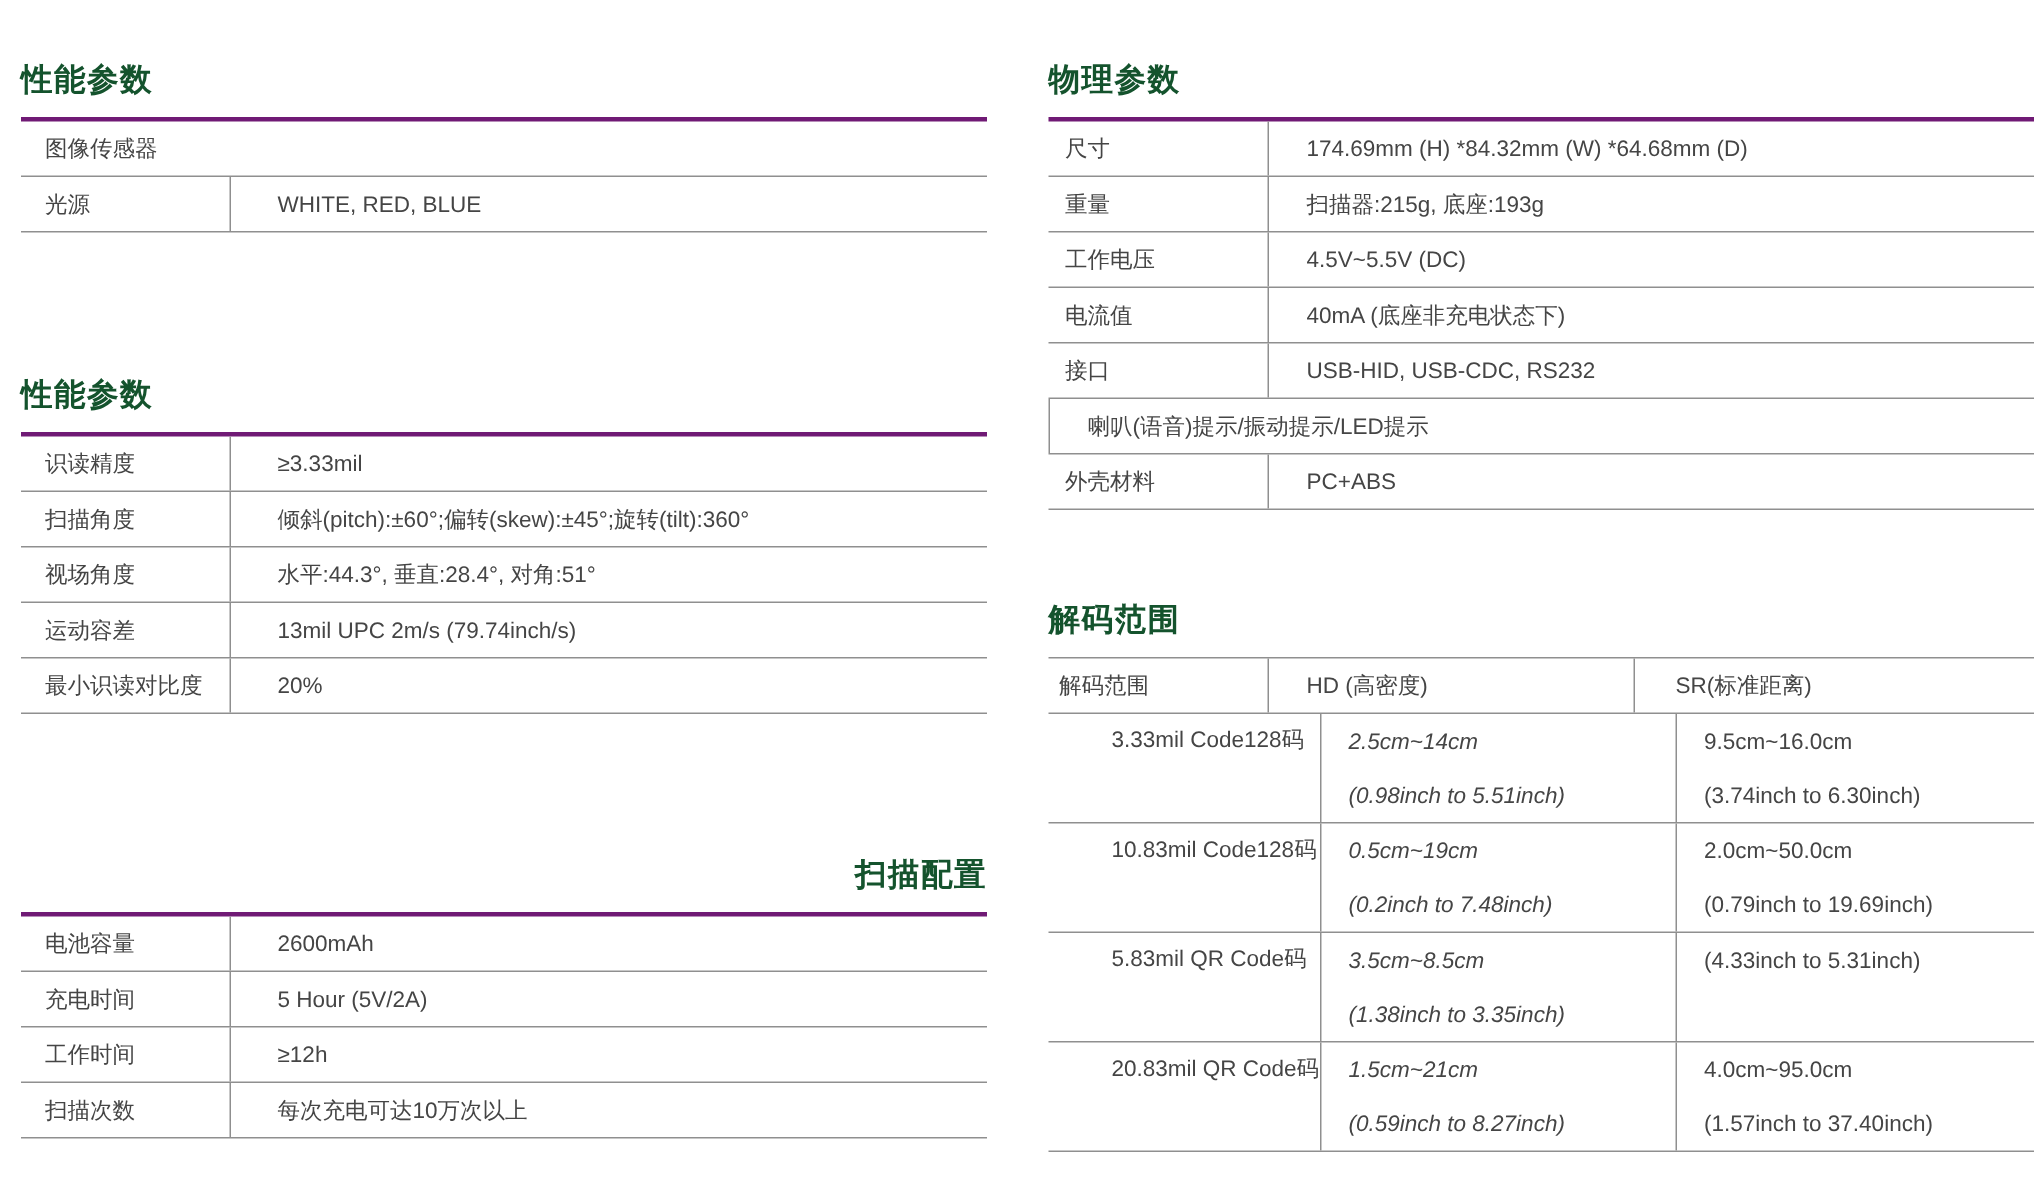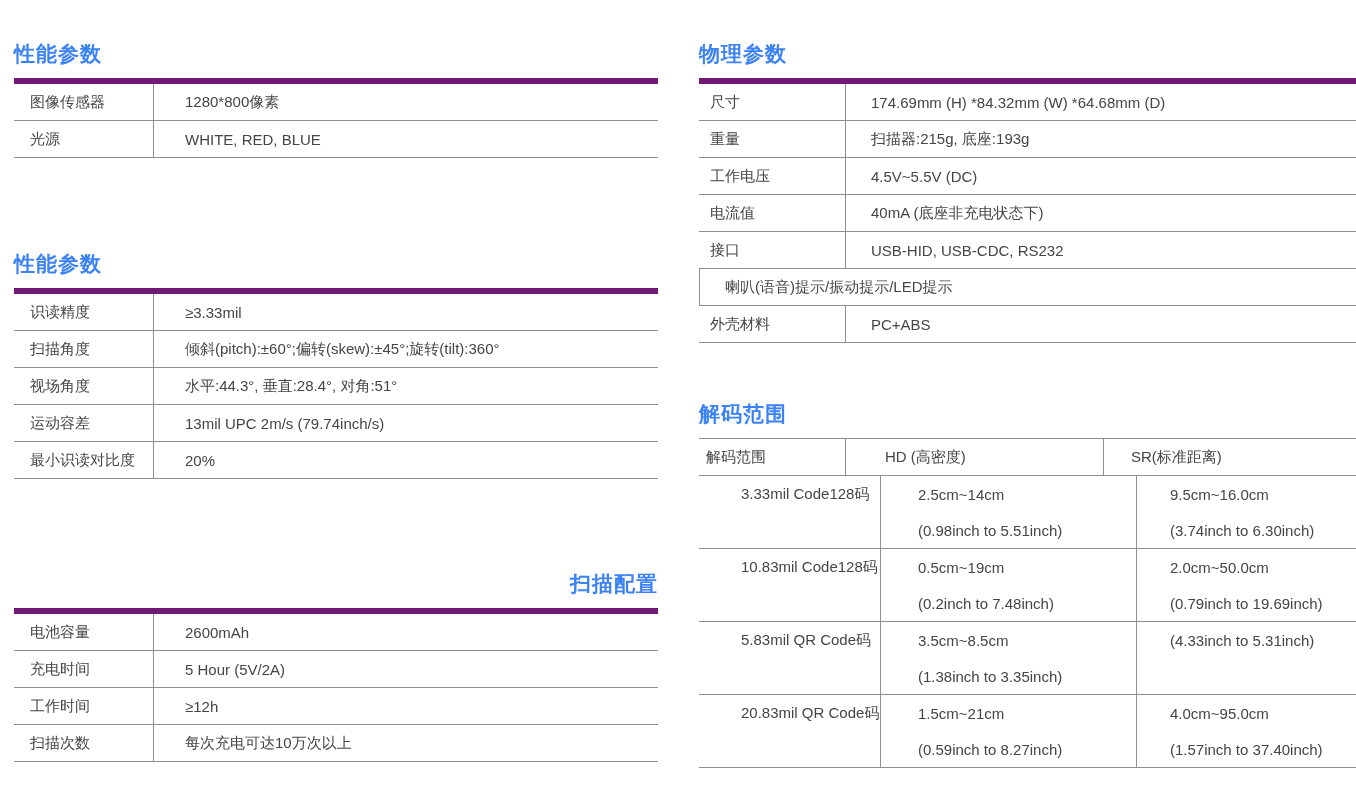--- a/index.html
+++ b/index.html
@@ -14,25 +14,25 @@
     font-family: "Liberation Sans", "DejaVu Sans", sans-serif;
     color: #454545;
     overflow: hidden;
   }
   .sec { position: absolute; }
   .sec-title {
     font-size: 21px;
     font-weight: bold;
     line-height: 28px;
     margin: 0 0 10px 0;
-    color: #3b82f6;
+    color: #14532d;
     letter-spacing: 1px;
   }
   
-  .spec-table { border-top: 6px solid #701a75; }
+  .spec-table { border-top: 3px solid #701a75; }
   .spec-row {
     display: flex;
     height: 36px;
     border-bottom: 1px solid #8f8f8f;
     font-size: 15px;
   }
   .spec-row .label {
     display: flex;
     align-items: center;
     flex-shrink: 0;
@@ -49,45 +49,44 @@
   .phys-table .label { width: 135px; padding-left: 11px; }
   .phys-table .value { padding-left: 25px; text-align: right; }
   
   .decode-table { border-top: 1px solid #8f8f8f; font-size: 15px; }
   .decode-header {
     display: flex;
     height: 36px;
     border-bottom: 1px solid #8f8f8f;
   }
   .decode-header .c1 { width: 139px; padding-left: 7px; display: flex; align-items: center; }
-  .decode-header .c2 { width: 218px; padding-left: 39px; border-left: 1px solid #8f8f8f; display: flex; align-items: center; text-align: right; }
+  .decode-header .c2 { width: 218px; padding-left: 25px; border-left: 1px solid #8f8f8f; display: flex; align-items: center; text-align: right; }
   .decode-header .c3 { flex: 1; padding-left: 27px; border-left: 1px solid #8f8f8f; display: flex; align-items: center; }
   .decode-row {
     display: flex;
     height: 72px;
     border-bottom: 1px solid #8f8f8f;
   }
   .decode-row .c1 { width: 139px; padding-left: 7px; padding-top: 9px; line-height: 18px; margin-left: 35px; }
-  .decode-row .c2 { width: 218px; padding-left: 37px; border-left: 1px solid #8f8f8f; }
-  .decode-row .c3 { flex: 1; padding-left: 33px; border-left: 1px solid #8f8f8f; }
+  .decode-row .c2 { width: 218px; padding-left: 18px; border-left: 1px solid #8f8f8f; font-style: italic; }
+  .decode-row .c3 { flex: 1; padding-left: 18px; border-left: 1px solid #8f8f8f; }
   .decode-row .line {
     height: 36px;
     display: flex;
     align-items: center;
   }
 </style>
 </head>
 <body>
 
 <section class="sec" style="top:40px; left:14px; width:644px;">
   <h2 class="sec-title">性能参数</h2>
   <div class="spec-table left-table">
     <div class="spec-row">
       <div class="label">图像传感器</div>
-      <div class="value">1280*800像素</div>
     </div>
     <div class="spec-row">
       <div class="label">光源</div>
       <div class="value">WHITE, RED, BLUE</div>
     </div>
   </div>
 </section>
 
 <section class="sec" style="top:250px; left:14px; width:644px;">
   <h2 class="sec-title">性能参数</h2>

